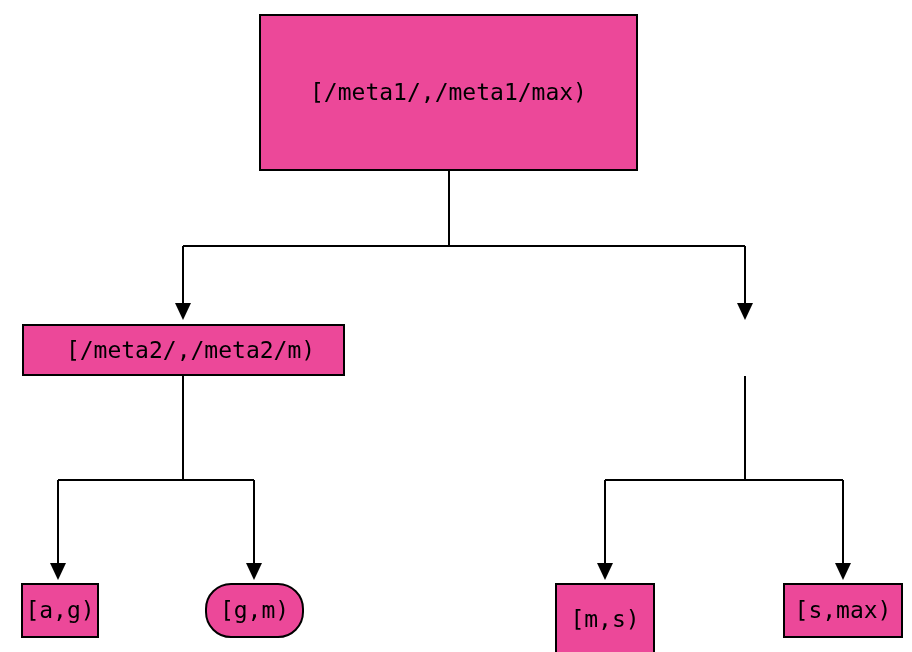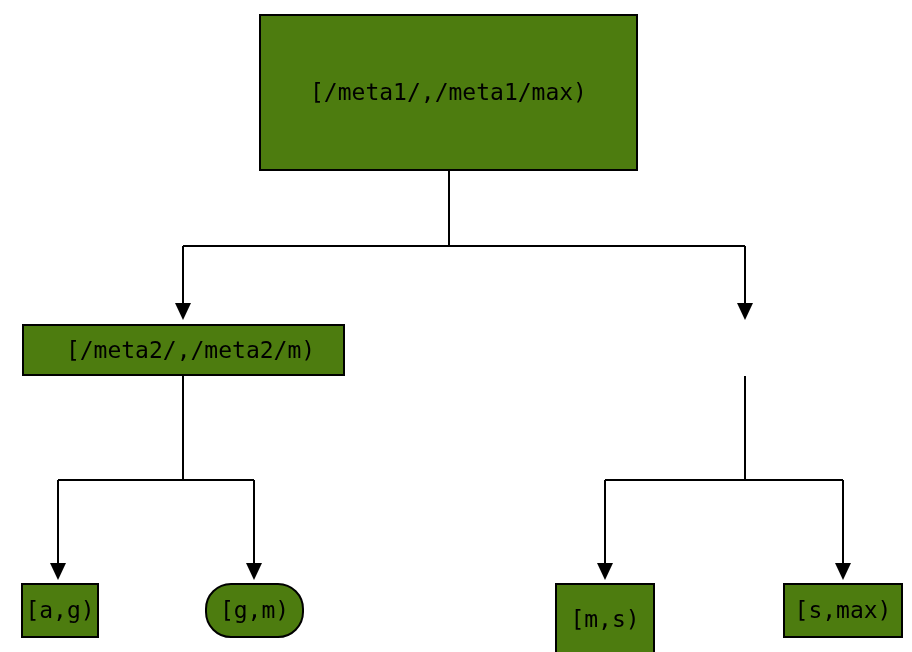--- a/index.html
+++ b/index.html
@@ -19,21 +19,21 @@
     position: absolute;
     left: 0;
     top: 0;
     width: 912px;
     height: 652px;
   }
   .node {
     position: absolute;
     box-sizing: border-box;
     border: 2px solid #000000;
-    background: #4d7c0f;
+    background: #ec4899;
     color: #000000;
     display: flex;
     align-items: center;
     justify-content: center;
     font-size: 23px;
     line-height: 1;
     white-space: nowrap;
   }
   .node-root  { left: 259px; top: 14px;  width: 379px; height: 157px; }
   .node-l     { left: 22px;  top: 324px; width: 323px; height: 52px; padding-left: 14px; }

